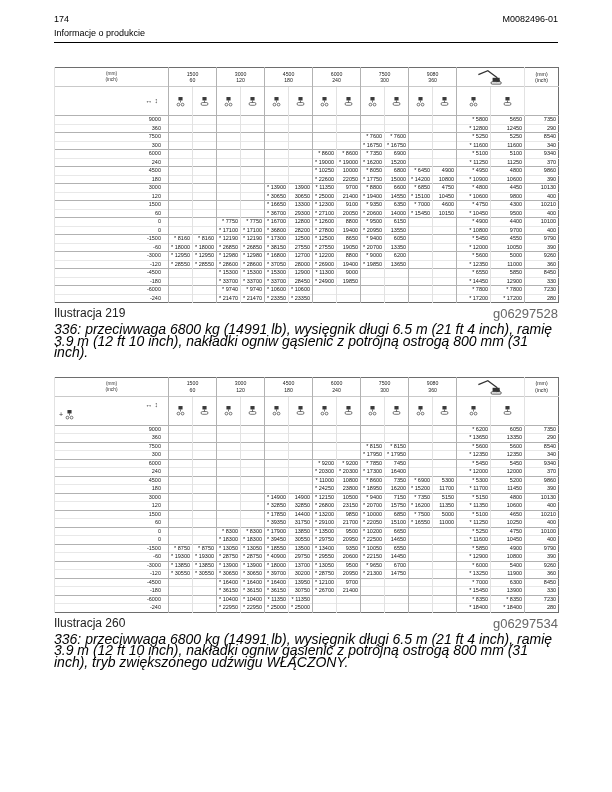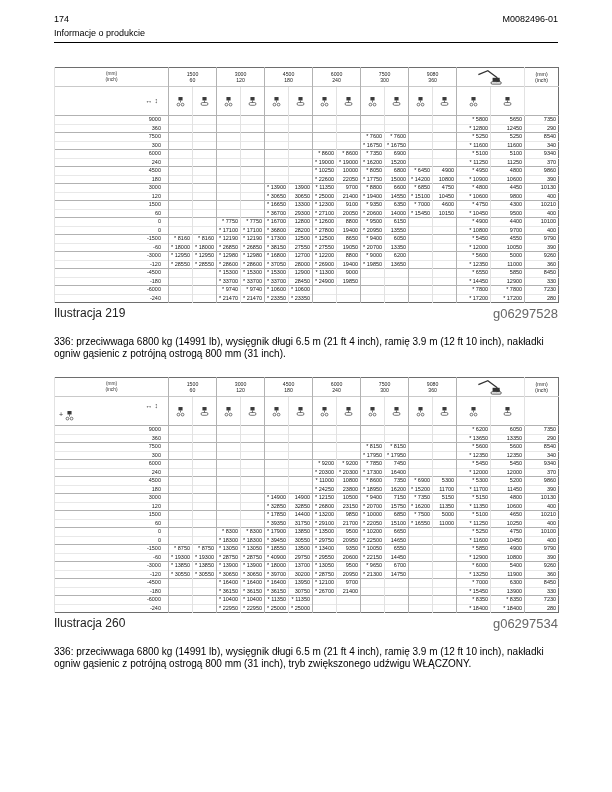--- a/index.html
+++ b/index.html
@@ -15,21 +15,21 @@
   .crumbs{margin-top:4px;font-size:9px;line-height:11px;}
   .rule{border:0;border-top:1px solid #000;margin:3px 0 0 0;}
 
   .heading{margin-top:34px;font-size:9.5px;font-weight:bold;line-height:11px;}
 
   .figure{margin-top:24px;}
   .figure2{margin-top:18px;}
   .caption-row{display:flex;justify-content:space-between;margin-top:3px;}
   .caption-left{font-size:12px;color:#222;}
   .caption-right{font-size:13px;color:#666;}
-  .desc{margin-top:15px;font-size:10px;line-height:11.5px;color:#000;max-width:504px;}
+  .desc{margin-top:3px;font-size:14px;line-height:11.5px;color:#000;max-width:504px;font-style:italic;}
 
   
   table.chart{border-collapse:collapse;table-layout:fixed;width:504px;border:1px solid #6e6e6e;background:#fff;}
   table.chart td{
     font-size:5.5px;line-height:7.5px;height:7.5px;padding:0 2px 0 0;
     text-align:right;white-space:nowrap;overflow:hidden;color:#111;
     border-left:1px solid #e2e2e2;
   }
   table.chart td.colb{border-left:1px solid #b2b2b2;}
   table.chart tr.met td{border-top:1px solid #b2b2b2;}

